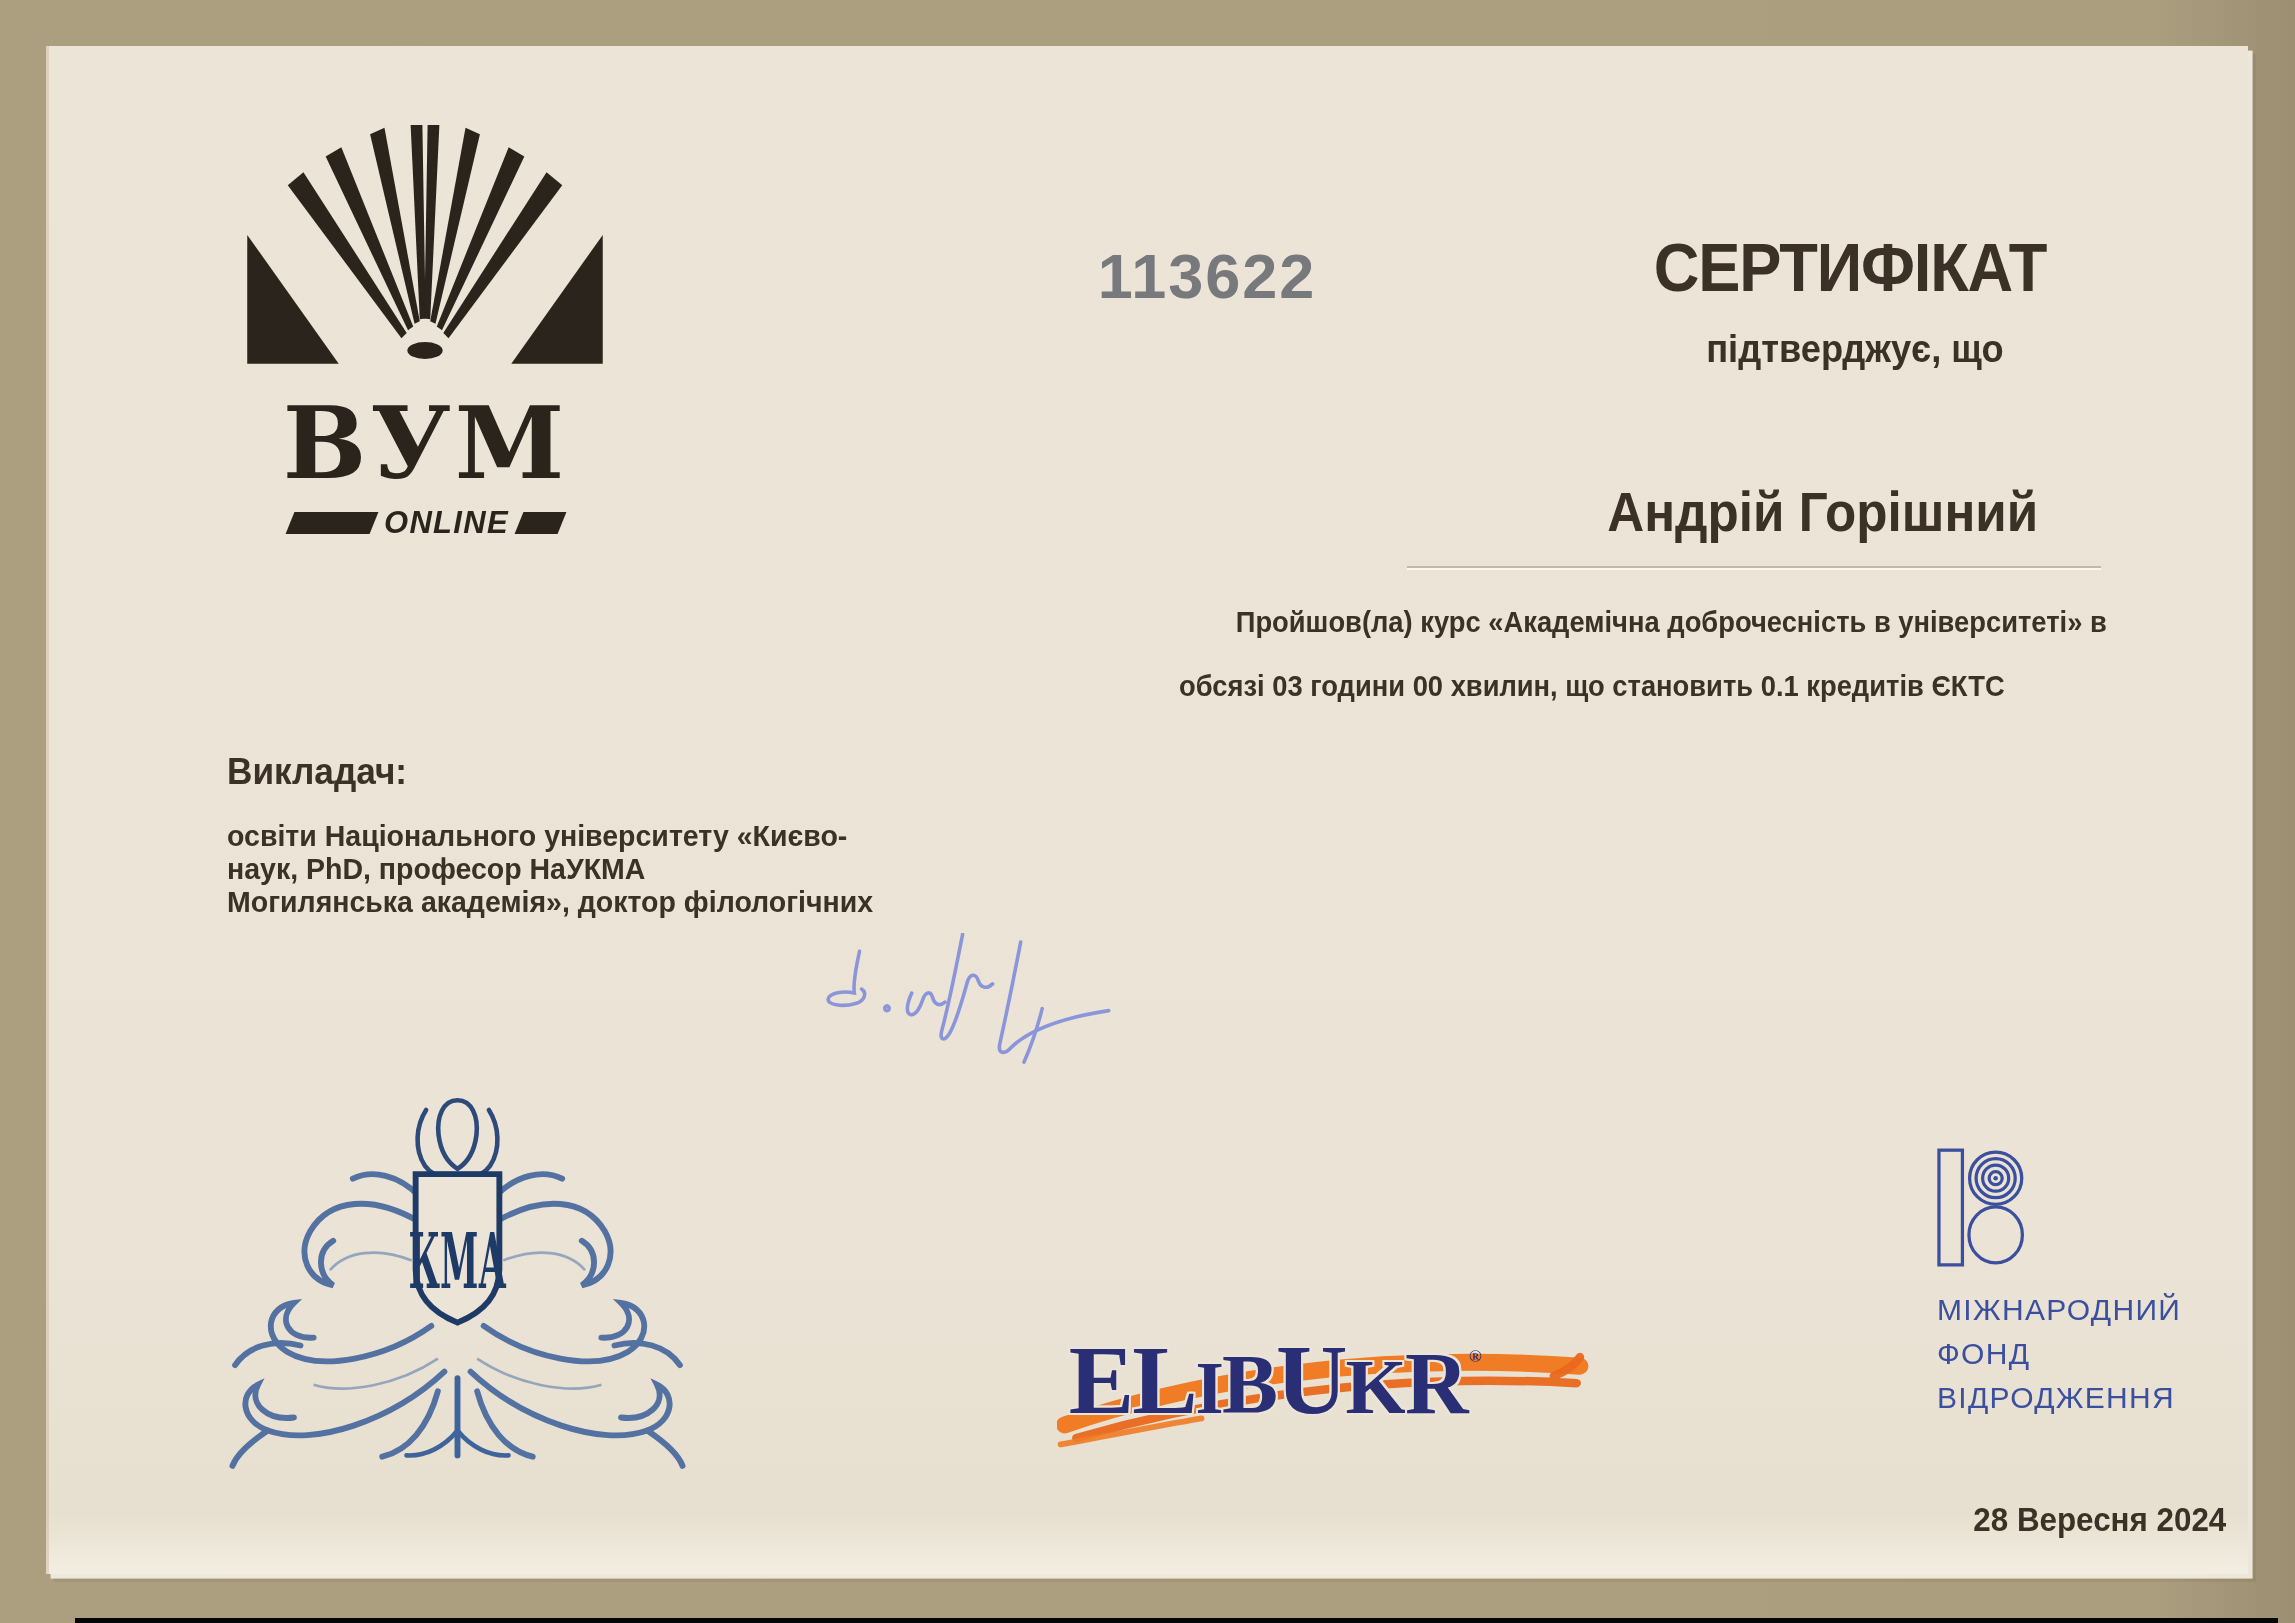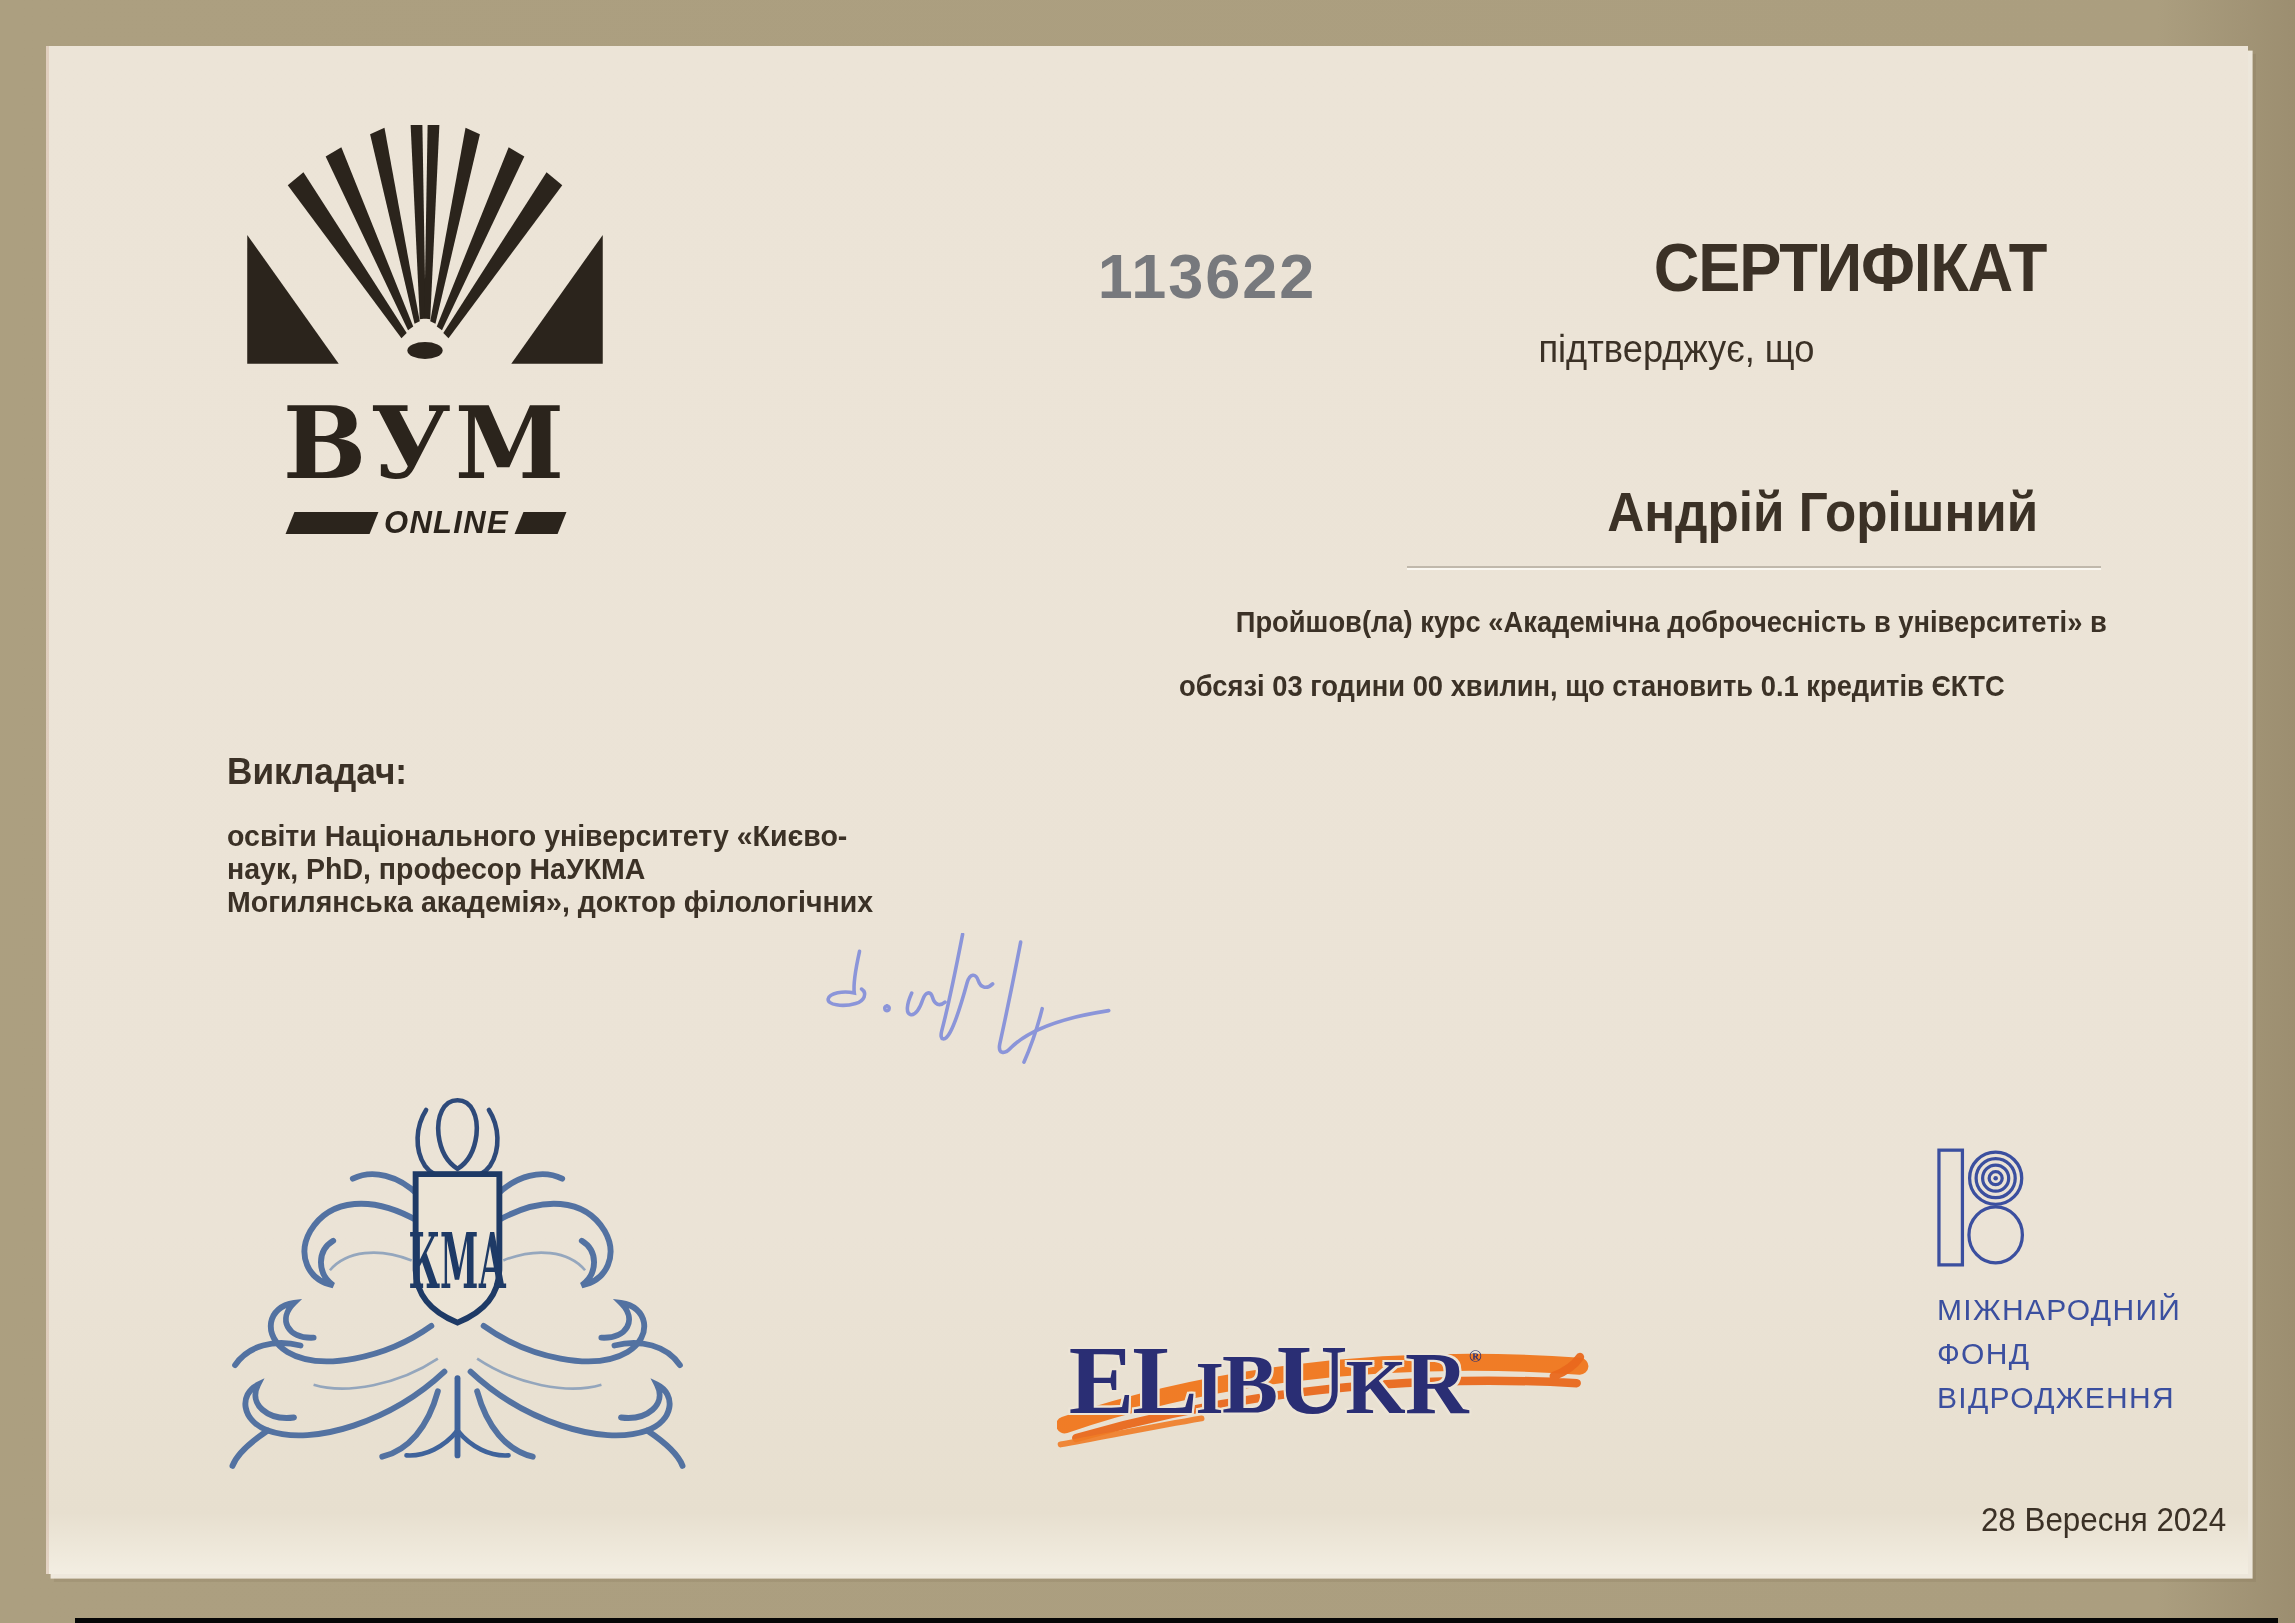--- a/index.html
+++ b/index.html
@@ -30,22 +30,22 @@
   .online-bar{height:22px;background:#2b241c;transform:skewX(-22deg);}
   .online-bar.l{width:84px;}
   .online-bar.r{width:43px;}
   .online-text{font-style:italic;font-weight:bold;font-size:31px;letter-spacing:1.3px;color:#2b241c;white-space:nowrap;}
 
   
   .cert-number{position:absolute;left:1027px;top:194px;width:262px;text-align:center;
     font-size:63px;font-weight:bold;color:#77797d;letter-spacing:2px;}
   .cert-title{position:absolute;left:1474px;top:182px;width:654px;text-align:center;
     font-size:68px;font-weight:bold;letter-spacing:-1.3px;}
-  .cert-subtitle{position:absolute;left:1479px;top:281px;width:654px;
-    font-size:39px;font-weight:normal;}
+  .cert-subtitle{position:absolute;left:1479px;top:281px;width:654px;text-align:center;
+    font-size:39px;font-weight:bold;}
   .recipient{position:absolute;left:1447px;top:434px;width:654px;text-align:center;
     font-size:55px;font-weight:bold;}
   .name-rule{position:absolute;left:1358px;top:520px;width:694px;height:0;
     border-top:2px solid #c0b8ab;border-bottom:2px solid #faf7f0;}
   .course-1{position:absolute;left:1073px;top:559px;width:1099px;text-align:center;
     font-size:29.4px;font-weight:bold;}
   .course-2{position:absolute;left:1099px;top:623px;width:1099px;text-align:left;
     font-size:29.4px;font-weight:bold;}
 
   
@@ -67,22 +67,22 @@
   .elib-text span{margin-right:-2px;line-height:131px;}
   .el-0{font-size:98px;} .el-1{font-size:98px;} .el-2{font-size:73px;}
   .el-3{font-size:84px;} .el-4{font-size:99px;} .el-5{font-size:79px;} .el-6{font-size:88px;}
   .el-reg{font-size:17px;line-height:131px;vertical-align:super;position:relative;top:-51px;left:2.6px;text-shadow:none;}
 
   
   .irf-mark{position:absolute;left:1888px;top:1102px;}
   .irf-lines{position:absolute;left:1888px;top:1242px;font-size:30px;color:#3b4f9f;
     letter-spacing:1.3px;line-height:44px;white-space:nowrap;}
 
-  .issue-date{position:absolute;left:1911px;top:1455px;width:275px;text-align:center;
-    font-size:33px;font-weight:normal;}
+  .issue-date{position:absolute;left:1911px;top:1455px;width:275px;text-align:left;
+    font-size:33px;font-weight:bold;}
 
   .bottom-bar{position:absolute;left:75px;top:1618px;width:2203px;height:5.9px;background:#060606;}
 </style>
 </head>
 <body>
 
 <div class="paper">
 
   <svg class="book-svg" width="366" height="242" viewBox="0 0 560 370" xmlns="http://www.w3.org/2000/svg">
     <g fill="#2b241c">

